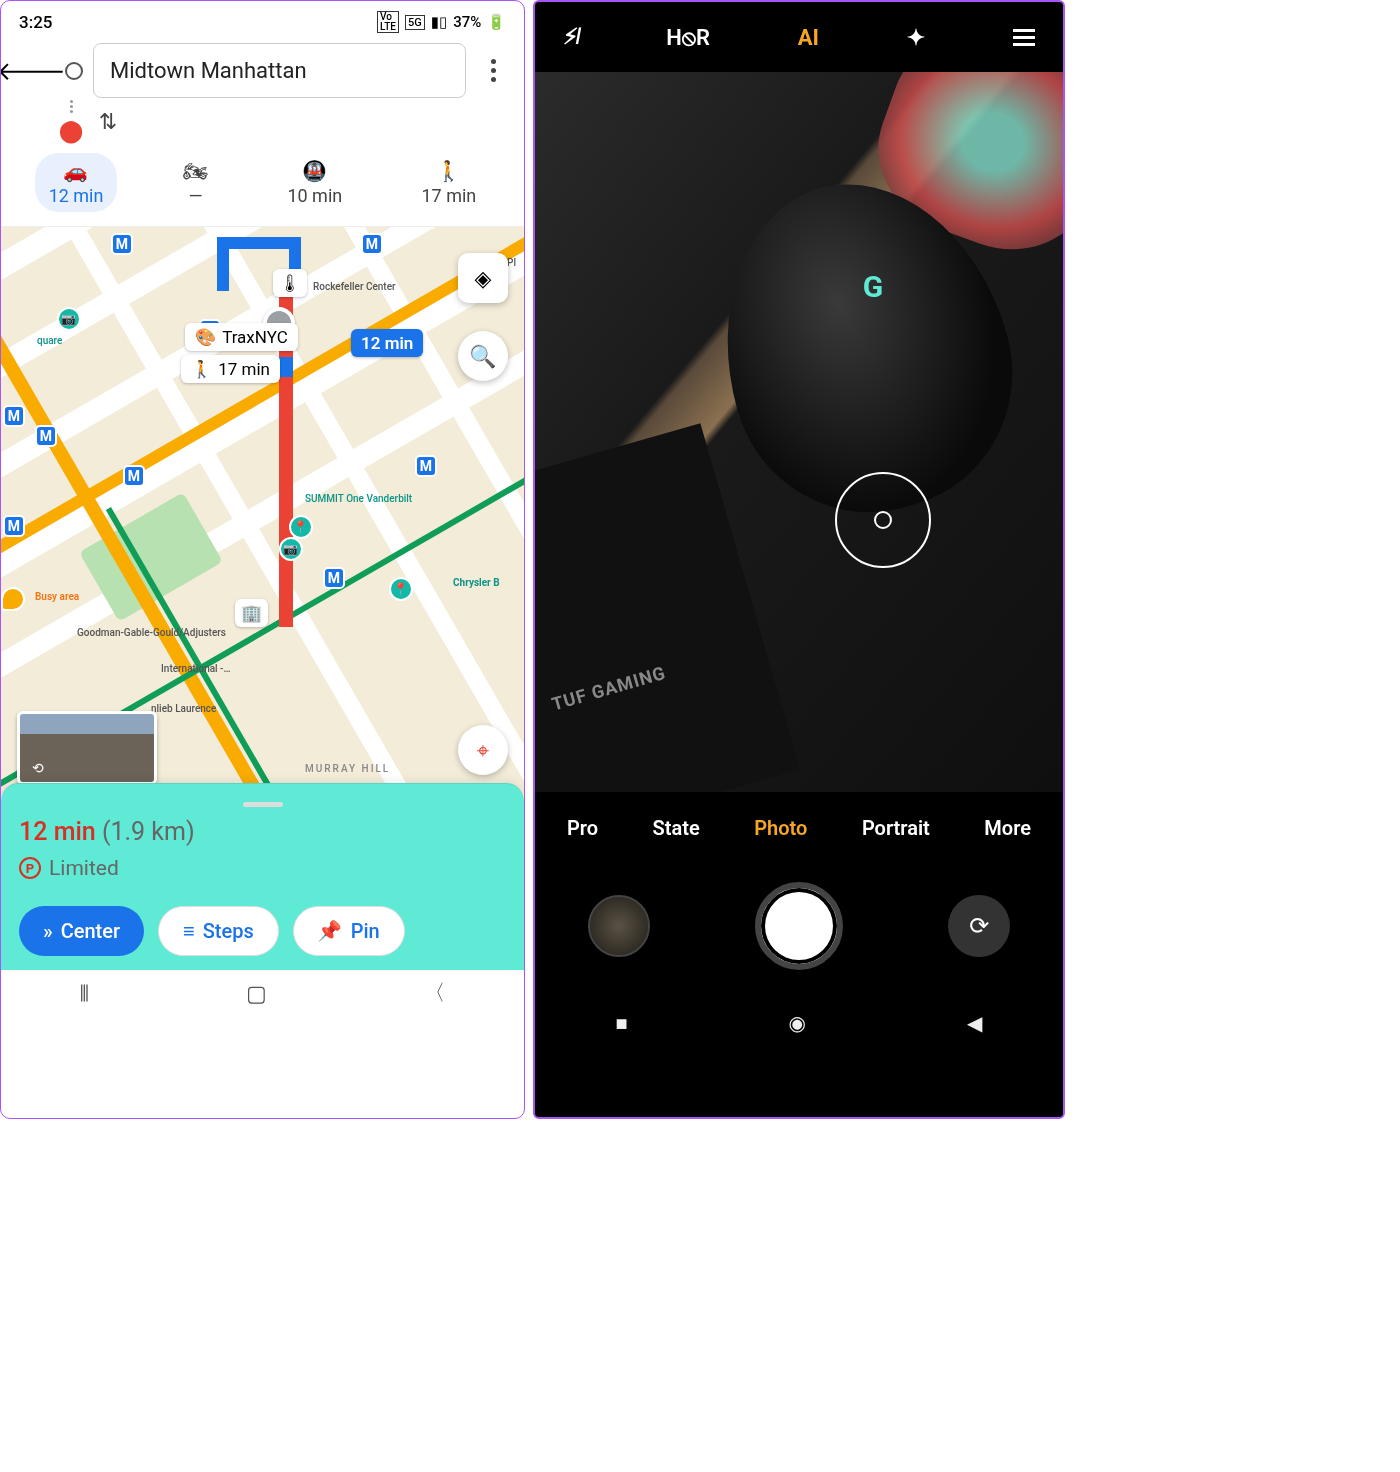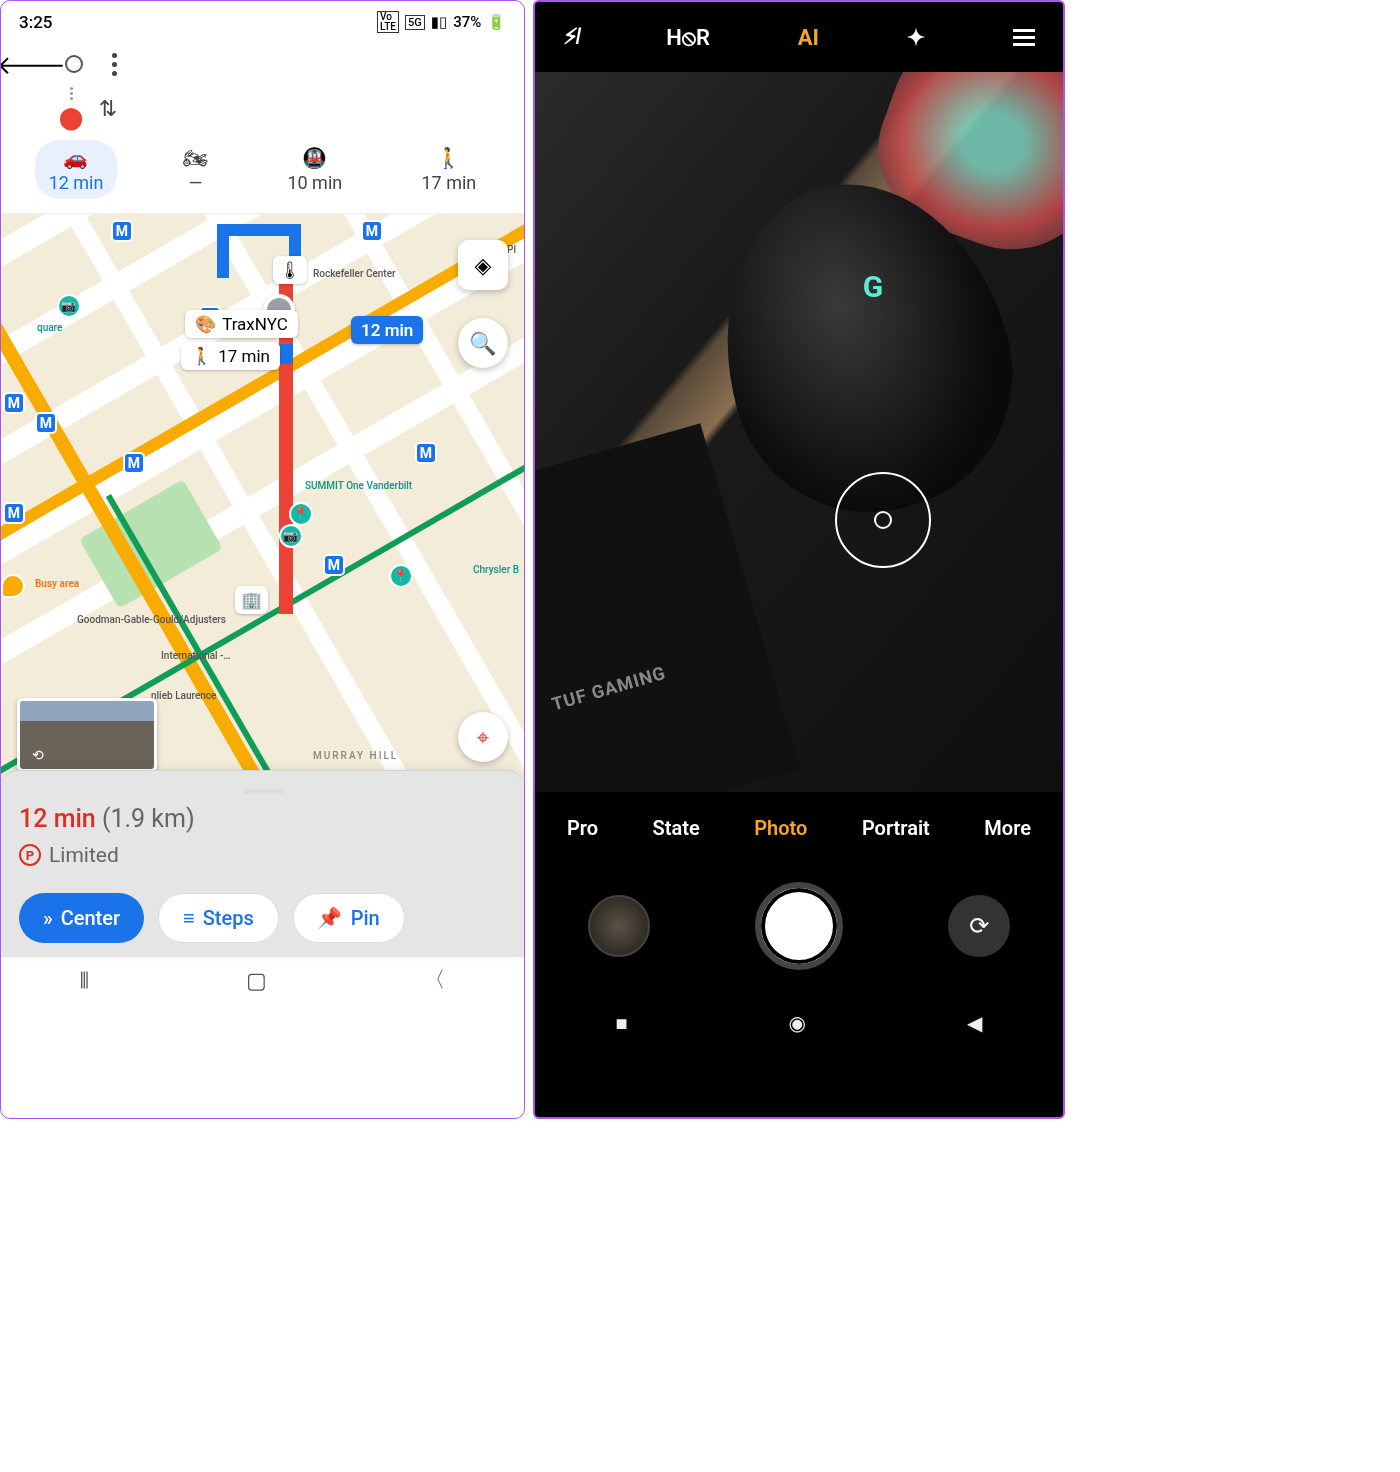--- a/index.html
+++ b/index.html
@@ -46,21 +46,21 @@
   .poi-teal { position: absolute; width: 24px; height: 24px; background: #14b8a6; border: 2px solid #fff; border-radius: 50%; color:#fff; font-size:12px; display:flex;align-items:center;justify-content:center;}
   .map-label { position: absolute; font-size: 10px; color: #555; font-weight: 500; white-space: nowrap; }
   .map-label.teal { color: #0d9488; padding-left: 36px; }
   .map-label.orange { color: #f97316; font-weight: 600; }
   .chip { position: absolute; background: #fff; border-radius: 6px; padding: 4px 10px; font-size: 17px; display: flex; align-items: center; gap: 6px; box-shadow: 0 1px 3px rgba(0,0,0,.25); white-space: nowrap; }
   .chip.blue { background: #1a73e8; color: #fff; font-weight: 600; }
   .float-btn { position: absolute; width: 50px; height: 50px; background: #fff; border-radius: 50%; box-shadow: 0 2px 6px rgba(0,0,0,.25); display: flex; align-items: center; justify-content: center; font-size: 22px; cursor: pointer; }
   .streetview { position: absolute; left: 16px; bottom: 10px; width: 140px; height: 74px; background: linear-gradient(#8fa5bd 30%, #6b6358 30%); border: 3px solid #fff; border-radius: 6px; box-shadow: 0 2px 4px rgba(0,0,0,.3); }
   .sv-arrows{position:absolute;left:12px;bottom:6px;color:#fff;font-size:14px;}
 
-  .sheet { background: #e5e5e5; border-top: 1px solid rgba(0,0,0,.08); border-radius: 18px 18px 0 0; margin-top: -12px; position: relative; padding: 18px 18px 14px; box-shadow: 0 -2px 10px rgba(0,0,0,.08); }
+  .sheet { background: #5eead4; border-top: 1px solid rgba(0,0,0,.08); border-radius: 18px 18px 0 0; margin-top: -12px; position: relative; padding: 18px 18px 14px; box-shadow: 0 -2px 10px rgba(0,0,0,.08); }
   .handle { width: 40px; height: 5px; background: #ddd; border-radius: 3px; margin: 0 auto 10px; }
   .eta { font-size: 25px; }
   .eta .t { color: #d93025; font-weight: 500; }
   .eta .d { color: #666; }
   .parking { display: flex; align-items: center; gap: 8px; color: #666; font-size: 21px; margin-top: 10px; }
   .p-ic { width: 22px; height: 22px; border: 2px solid #d93025; border-radius: 50%; color: #d93025; font-size: 13px; font-weight: 700; display: flex; align-items: center; justify-content: center; }
   .actions { display: flex; gap: 14px; margin-top: 26px; }
   .pill { display: flex; align-items: center; gap: 8px; padding: 12px 24px; border-radius: 30px; font-size: 20px; font-weight: 500; cursor: pointer; }
   .pill.primary { background: #1a73e8; color: #fff; }
   .pill.secondary { background: #fff; color: #1a73e8; border: 1px solid #ddd; }
@@ -110,20 +110,21 @@
       <span>37%</span>
       <span>🔋</span>
     </div>
   </div>
 
   <div class="search-row">
     <div class="back-btn">🡐</div>
     <div class="origin-col">
       <div class="origin-ic"></div>
     </div>
+    <div class="inputbox">Midtown Manhattan</div>
     <div class="menu-dots">
         <i></i>
         <i></i>
         <i></i>
       </div>
   </div>
   <div class="search-row" style="padding-top:2px;">
     <div style="width:40px"></div>
     <div class="origin-col">
       <div class="dots3" style="margin-bottom:2px">
@@ -193,26 +194,26 @@
     <div class="poi-teal" style="left:56px;top:80px;">📷</div>
     <div class="poi-teal" style="left:288px;top:288px;">📍</div>
     <div class="poi-teal" style="left:278px;top:310px;">📷</div>
     <div class="poi-teal" style="left:388px;top:350px;">📍</div>
     <div style="position:absolute;left:0;top:360px;width:24px;height:24px;background:#f9ab00;border:2px solid #fff;border-radius:50% 50% 50% 4px;"></div>
 
     <div class="map-label teal" style="left:0;top:108px;">quare</div>
     <div class="map-label" style="left:312px;top:54px;">Rockefeller Center</div>
     <div class="map-label" style="left:506px;top:30px;">Pl</div>
     <div class="map-label teal" style="left:268px;top:266px;">SUMMIT One Vanderbilt</div>
-    <div class="map-label teal" style="left:436px;top:350px;">Chrysler B</div>
+    <div class="map-label teal" style="left:416px;top:350px;font-weight:bold;">Chrysler B</div>
     <div class="map-label orange" style="left:34px;top:364px;">Busy area</div>
     <div class="map-label" style="left:76px;top:400px;">Goodman-Gable-Gould/Adjusters</div>
     <div class="map-label" style="left:160px;top:436px;">International -…</div>
     <div class="map-label" style="left:150px;top:476px;">nlieb Laurence</div>
-    <div class="map-label" style="left:312px;top:536px;letter-spacing:2px;color:#888;">MURRAY HILL</div>
+    <div class="map-label" style="left:304px;top:536px;letter-spacing:2px;color:#888;">MURRAY HILL</div>
 
     <div class="chip" style="left:184px;top:96px;">
         <span>🎨</span>
         <span>TraxNYC</span>
       </div>
     <div class="chip" style="left:180px;top:128px;">
         <span>🚶</span>
         <span>17 min</span>
       </div>
     <div class="chip blue" style="left:350px;top:102px;">

